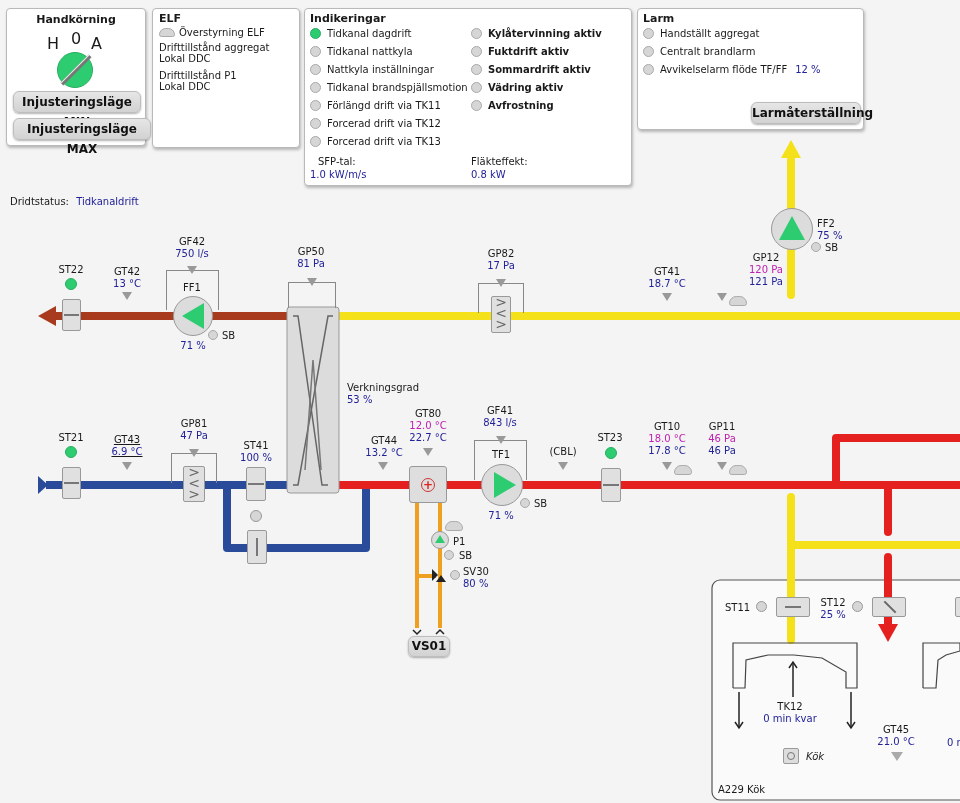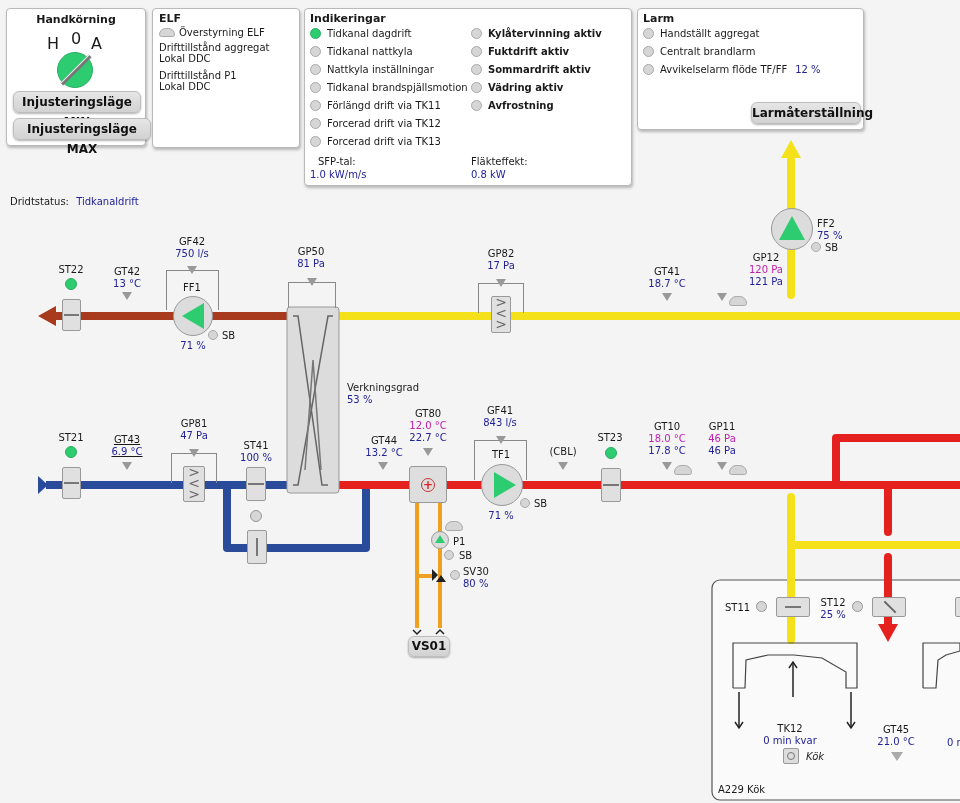--- a/index.html
+++ b/index.html
@@ -304,21 +304,21 @@
   <polyline points="733,688 733,643 857,643 857,688 846,688 846,672 822,658 794,655 768,655 746,660 745,688 733,688" fill="none" stroke="#444" stroke-width="1.2"></polyline>
   <line x1="793" y1="697" x2="793" y2="663" stroke="#222" stroke-width="1.5"></line>
   <polyline points="789,668 793,662 797,668" fill="none" stroke="#222" stroke-width="1.5"></polyline>
   <line x1="739" y1="692" x2="739" y2="727" stroke="#222" stroke-width="1.5"></line>
   <polyline points="735,722 739,728 743,722" fill="none" stroke="#222" stroke-width="1.5"></polyline>
   <line x1="851" y1="692" x2="851" y2="727" stroke="#222" stroke-width="1.5"></line>
   <polyline points="847,722 851,728 855,722" fill="none" stroke="#222" stroke-width="1.5"></polyline>
   <polyline points="923,688 923,643 980,643 960,643 960,651 946,655 938,660 936,688 923,688" fill="none" stroke="#444" stroke-width="1.2"></polyline>
 </svg>
 
-<div class="lbl" style="left:760px;top:723px;width:60px;">
+<div class="lbl" style="left:760px;top:701px;width:60px;">
     <div>TK12</div>
     <div class="val">0 min kvar</div>
   </div>
 <div style="position:absolute;left:783px;top:748px;width:16px;height:16px;background:#ddd;border:1px solid #999;border-radius:2px;">
   <div style="position:absolute;left:3px;top:3px;width:8px;height:8px;border-radius:50%;border:1px solid #777;"></div>
 </div>
 <div class="lbl" style="left:806px;top:751px;font-style:italic;">Kök</div>
 <div class="lbl" style="left:876px;top:724px;width:40px;">
     <div>GT45</div>
     <div class="val">21.0 °C</div>

